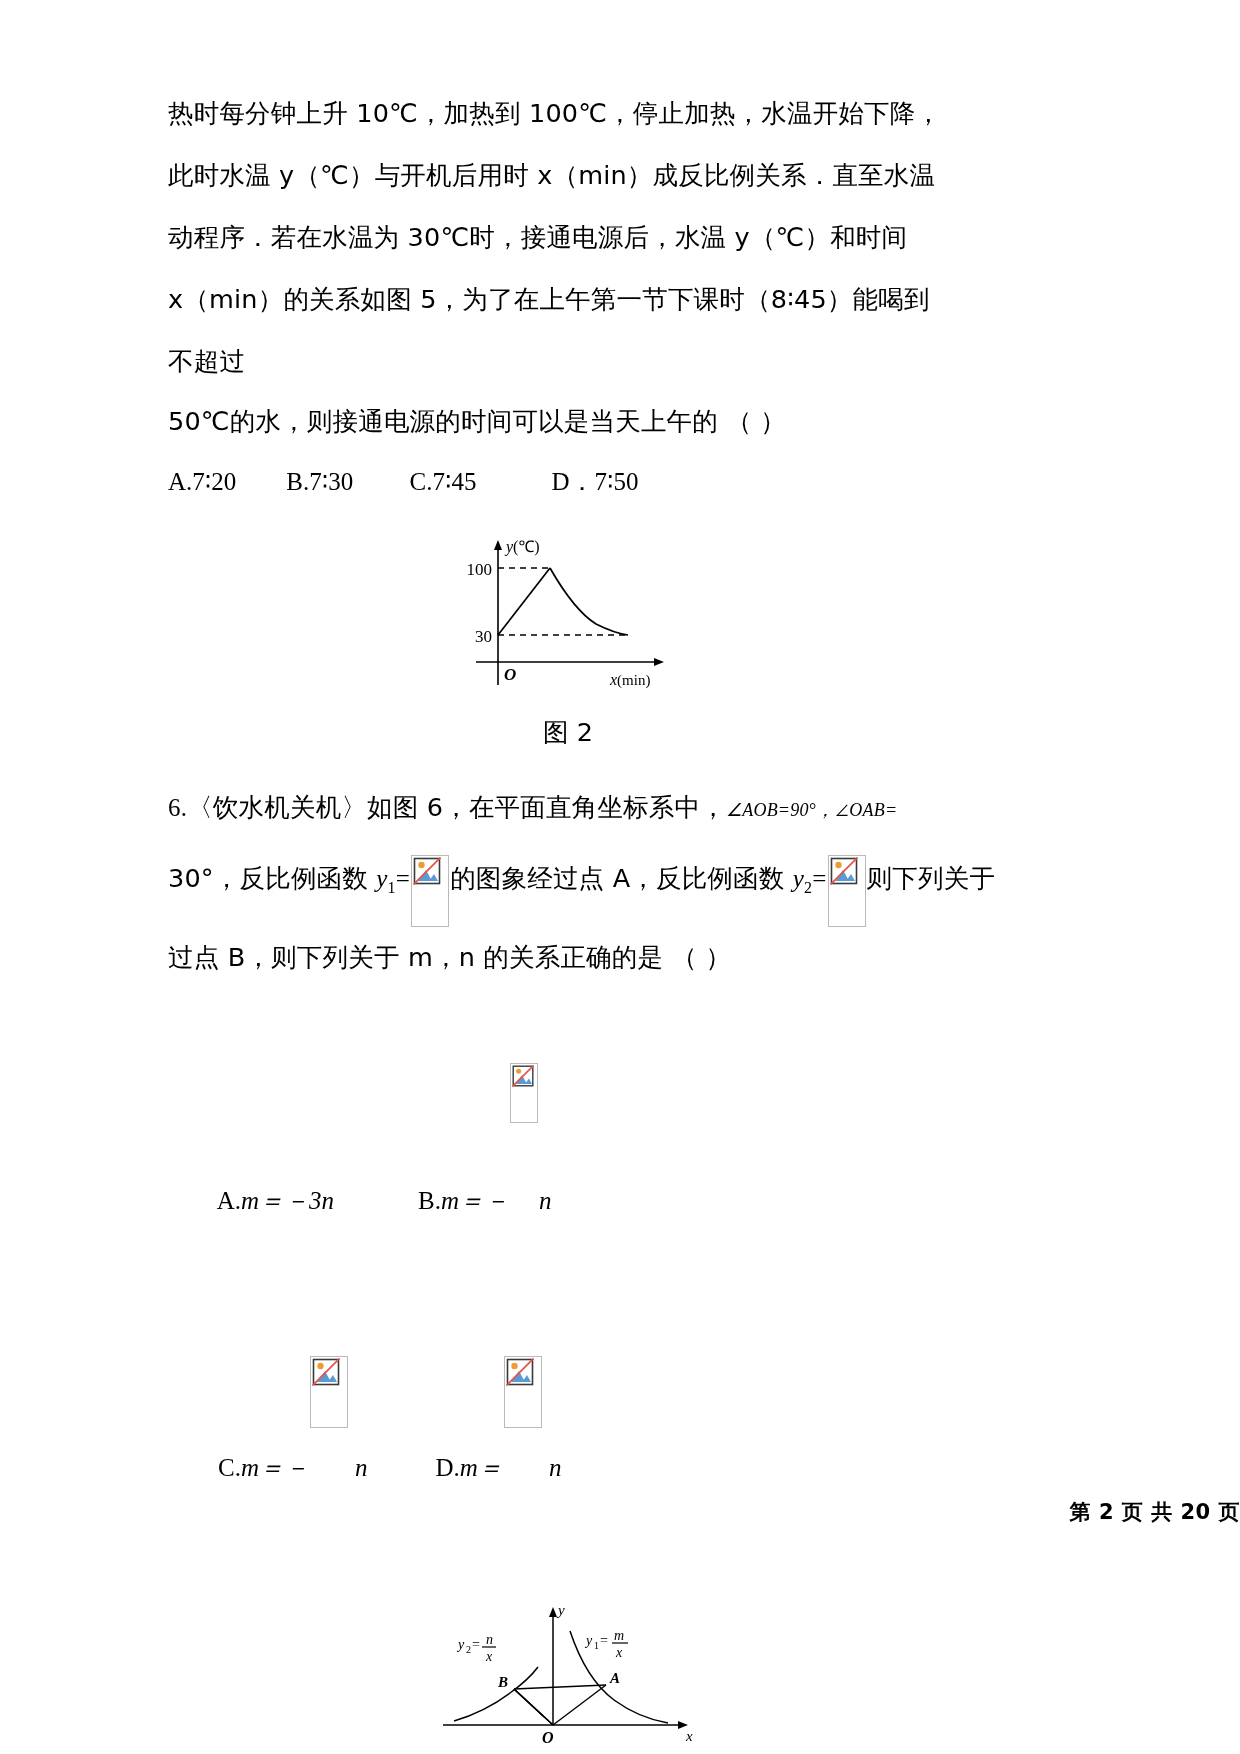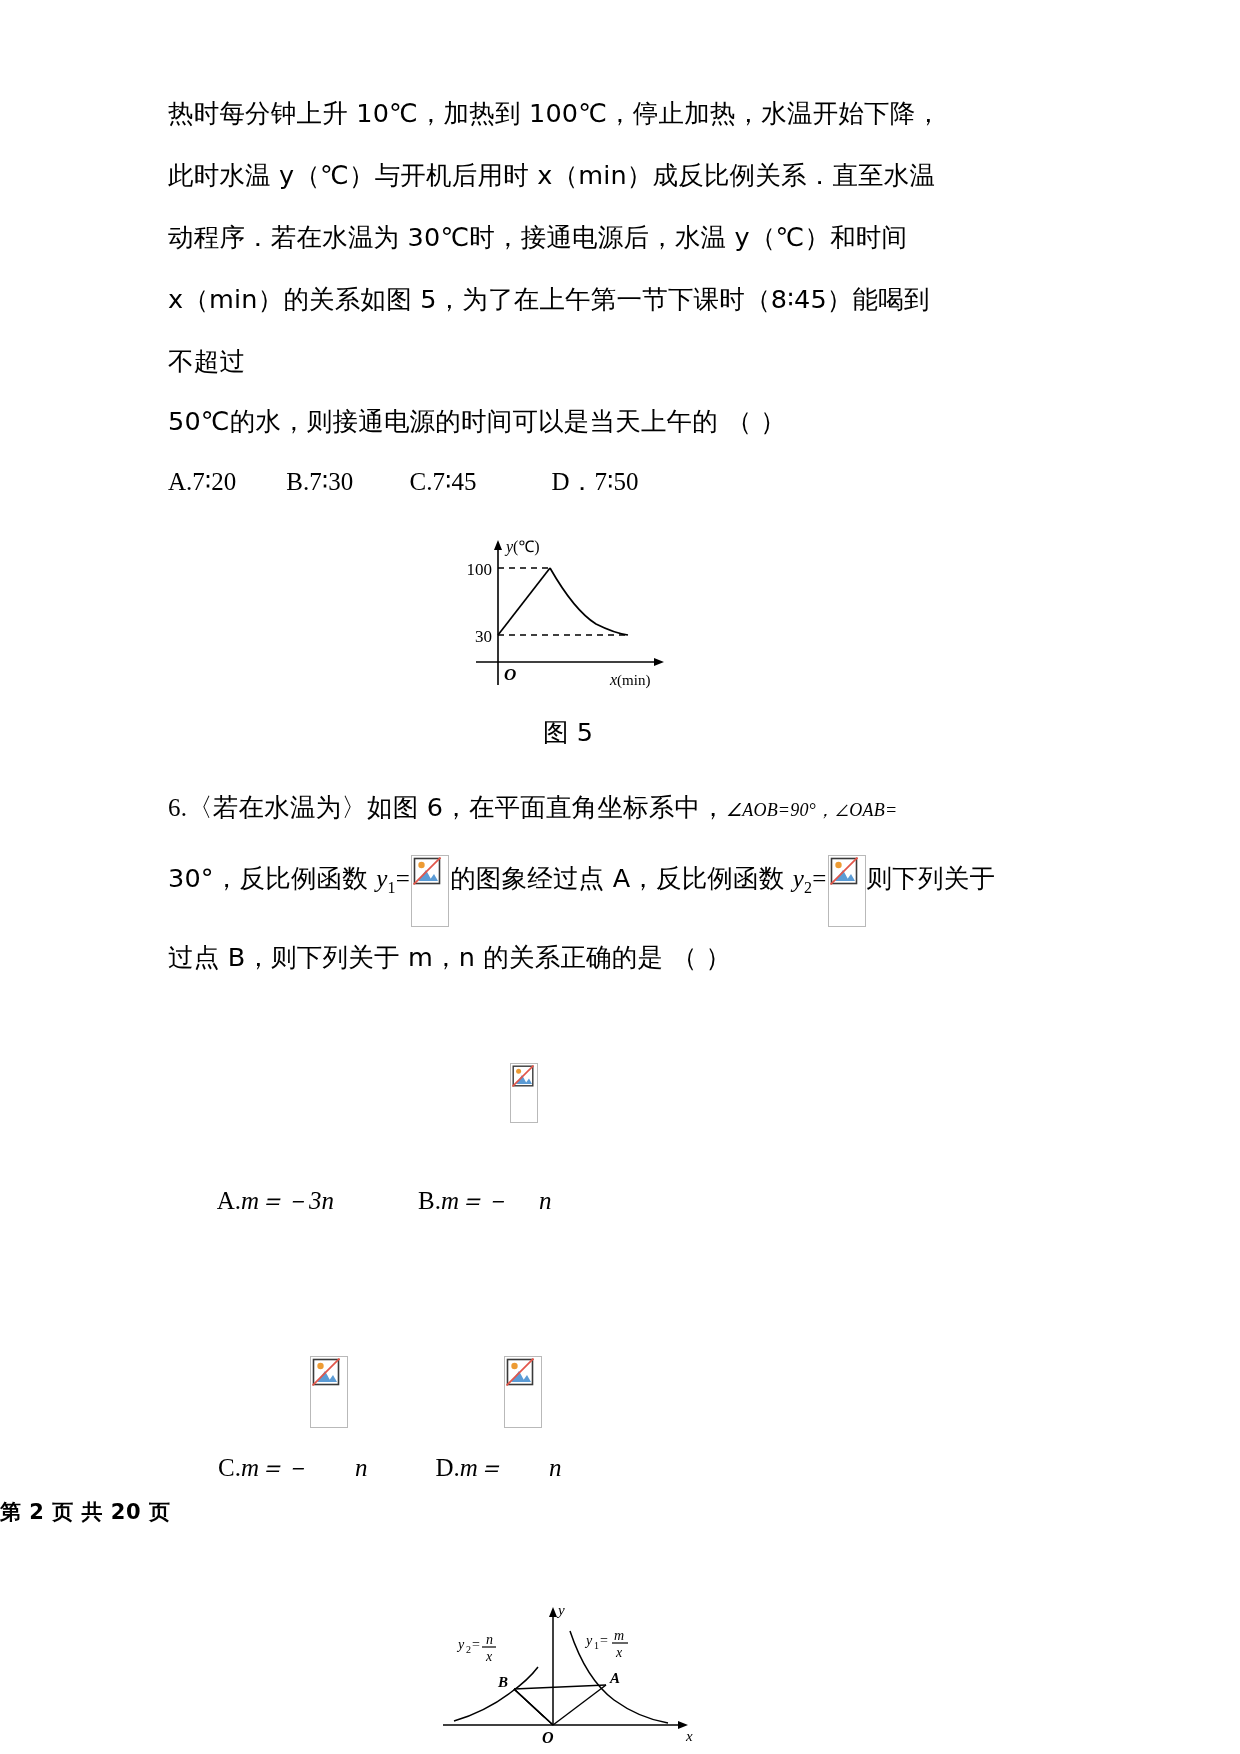--- a/index.html
+++ b/index.html
@@ -104,21 +104,21 @@
     width: 28px;
     height: 28px;
   }
 
   
   .footer {
     position: absolute;
     left: 0;
     top: 1498px;
     width: 1240px;
-    text-align: left;
+    text-align: right;
     font-family: "DejaVu Sans", "Liberation Sans", sans-serif;
     font-size: 21px;
     font-weight: bold;
     letter-spacing: 0.5px;
   }
   .inline-math {
     font-family: "Liberation Serif", serif;
     font-style: italic;
   }
 </style>
@@ -160,27 +160,27 @@
         <text x="54" y="45" text-anchor="end" font-family="Liberation Serif, serif" font-size="17">100</text>
 
         <text x="54" y="112" text-anchor="end" font-family="Liberation Serif, serif" font-size="17">30</text>
 
         <text x="68" y="22" font-family="Liberation Serif, serif" font-size="16" font-style="italic">y<tspan font-style="normal">(℃)</tspan></text>
 
         <text x="66" y="150" font-family="Liberation Serif, serif" font-size="17" font-style="italic" font-weight="bold">O</text>
 
         <text x="172" y="155" font-family="Liberation Serif, serif" font-size="16" font-style="italic">x<tspan font-style="normal" font-size="15">(min)</tspan></text>
       </svg>
-      <div class="fig-caption">图 5</div>
+      <div class="fig-caption">图 2</div>
     </div>
 
     <div style="margin-top:26px;">
 
       <div class="para-line">
-        <span class="num">6.</span><span class="cjk">〈若在水温为〉</span><span class="cjk">如图 6，在平面直角坐标系中，</span><span class="inline-math" style="font-size:18px;">∠AOB=90°，∠OAB=</span>
+        <span class="num">6.</span><span class="cjk">〈饮水机关机〉</span><span class="cjk">如图 6，在平面直角坐标系中，</span><span class="inline-math" style="font-size:18px;">∠AOB=90°，∠OAB=</span>
       </div>
 
       <div class="para-line" style="line-height:74px;">
         <span class="cjk">30°，反比例函数 </span><span class="ital">y</span><span class="sub">1</span><span class="num">=</span><span class="broken-img tall">
           <svg class="glyph" viewBox="0 0 28 28">
             <rect x="1.5" y="1.5" width="25" height="25" fill="#ffffff" stroke="#3a3a3a" stroke-width="1.6"></rect>
             <circle cx="8.5" cy="8" r="3.2" fill="#ed9b33"></circle>
             <polygon points="5,24 13,13 19,24" fill="#5b9bd5"></polygon>
             <polygon points="16,24 21,17 25,24" fill="#5b9bd5"></polygon>
             <line x1="0.5" y1="27.5" x2="27.5" y2="0.5" stroke="#e2564a" stroke-width="1.8"></line>

